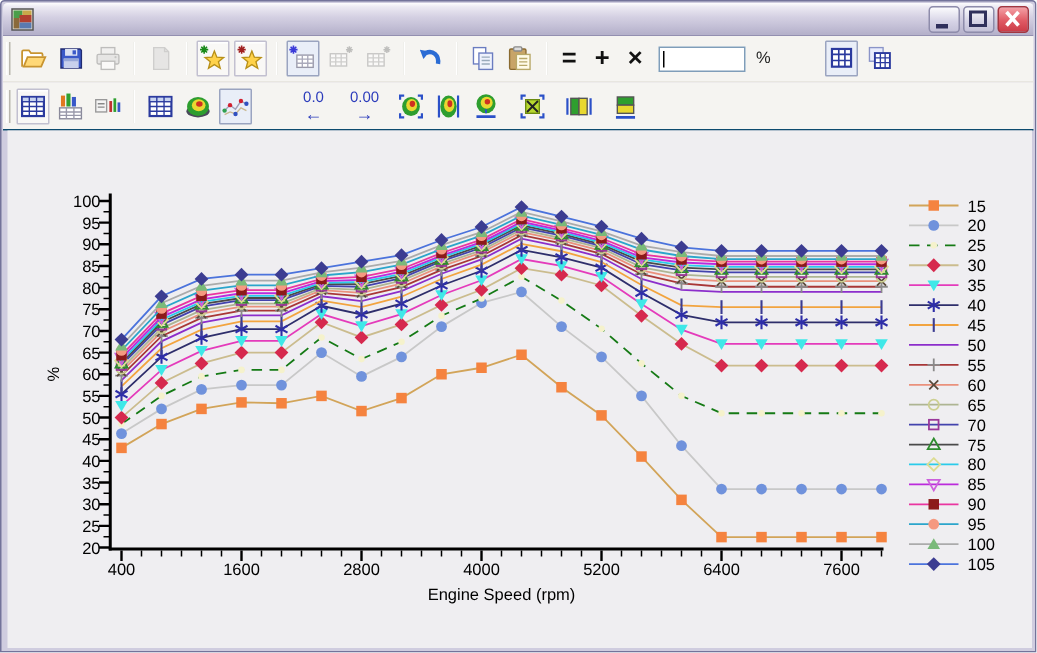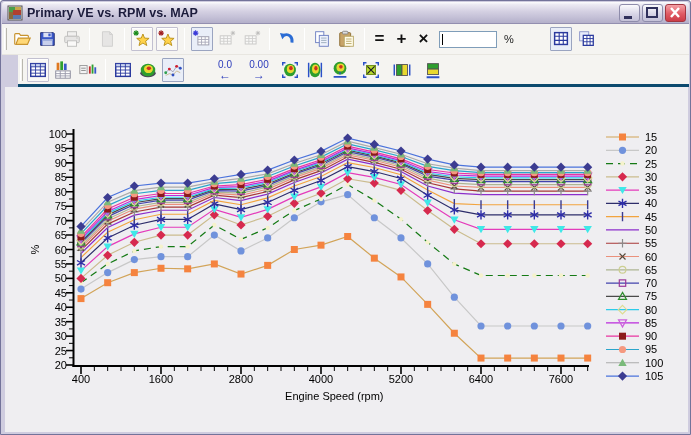--- a/index.html
+++ b/index.html
@@ -9,21 +9,21 @@
     background:linear-gradient(180deg,#fdfdfe 0%,#eceaf3 12%,#d4d0e2 45%,#c6c2d8 70%,#b4b0ca 100%);
     border-bottom:1px solid #938fb0; display:flex; align-items:center; border-radius:3px 3px 0 0; }
   .title-icon { width:16px; height:16px; margin:0 4px 0 5px; }
   .title-text { font-size:12.5px; font-weight:bold; color:#1c1c3c; }
   .winbtns { position:absolute; right:3px; top:2px; display:flex; gap:2px; }
   .wbtn { width:21px; height:18px; border-radius:3px; border:1px solid #8e8cab;
     background:linear-gradient(180deg,#fbfbfd,#d5d2e5 60%,#c4c1d8); display:flex; align-items:center; justify-content:center; }
   .wbtn.close { background:linear-gradient(180deg,#f4a0a6,#e05a64 55%,#cc3c48); border-color:#a23640; }
   .toolbar { position:absolute; left:1px; right:1px; background:#f5f4f1; display:flex; align-items:center; }
   #tb1 { top:23px; height:31px; border-bottom:1px solid #e8e6e0; }
-  #tb2 { top:54px; height:32px; border-bottom:3px solid #0c4a6e;margin-left:16px; }
+  #tb2 { top:54px; height:32px; border-bottom:1px solid #0c4a6e; }
   .grip { width:3px; height:22px; border-left:1px solid #fff; border-right:1px solid #b9b7ae; margin:0 1px 0 2px; flex:none; }
   .tbtn { width:22px; height:24px; display:flex; align-items:center; justify-content:center; border:1px solid transparent; border-radius:1px; flex:none; margin-left:3px; }
   .tbtn.raised { border:1px solid #c2c0d0; background:#f9f8f6; box-shadow:inset 0 1px 0 #fff; }
   .tbtn.pressed { border:1px solid #9aa4c0; background:#e9eef8; }
   .tbtn.disabled svg { opacity:.5; filter:grayscale(100%); }
   .tsep { width:1px; height:22px; background:#c9c7bd; border-right:1px solid #fff; margin:0 3px 0 6px; flex:none; }
   .tglyph { font-size:17px; font-weight:bold; color:#111; width:21px; text-align:center; flex:none; margin-left:1px; }
   .tinput { width:58px; height:17px; border:1px solid #7f9db9; background:#fff; position:relative; flex:none; margin-left:5px; }
   .tinput .caret { position:absolute; left:2px; top:2px; width:1px; height:11px; background:#000; }
   .tlabel { font-size:11px; color:#222; flex:none; margin-left:7px; }
@@ -37,21 +37,20 @@
 <div class="win">
   <div class="titlebar">
     <svg class="title-icon" viewBox="0 0 16 16">
       <rect x="1" y="1" width="14" height="14" fill="#e8e4da" stroke="#555"></rect>
       <rect x="2" y="2" width="6" height="5" fill="#4a9e4a"></rect>
       <rect x="8" y="2" width="6" height="3" fill="#c8a84a"></rect>
       <rect x="2" y="7" width="4" height="7" fill="#8a6a3a"></rect>
       <rect x="6" y="5" width="8" height="5" fill="#b04030"></rect>
       <rect x="6" y="10" width="8" height="4" fill="#5a7ab0"></rect>
     </svg>
-    <span class="title-text">Primary VE vs. RPM vs. MAP</span>
     <div class="winbtns">
       <div class="wbtn">
           <svg width="19" height="16" viewBox="0 0 19 16">
             <rect x="4" y="11" width="8" height="3" fill="#30305c"></rect>
           </svg>
         </div>
       <div class="wbtn">
           <svg width="19" height="16" viewBox="0 0 19 16">
             <rect x="4" y="3" width="10" height="9" fill="none" stroke="#30305c" stroke-width="2"></rect>
           </svg>

